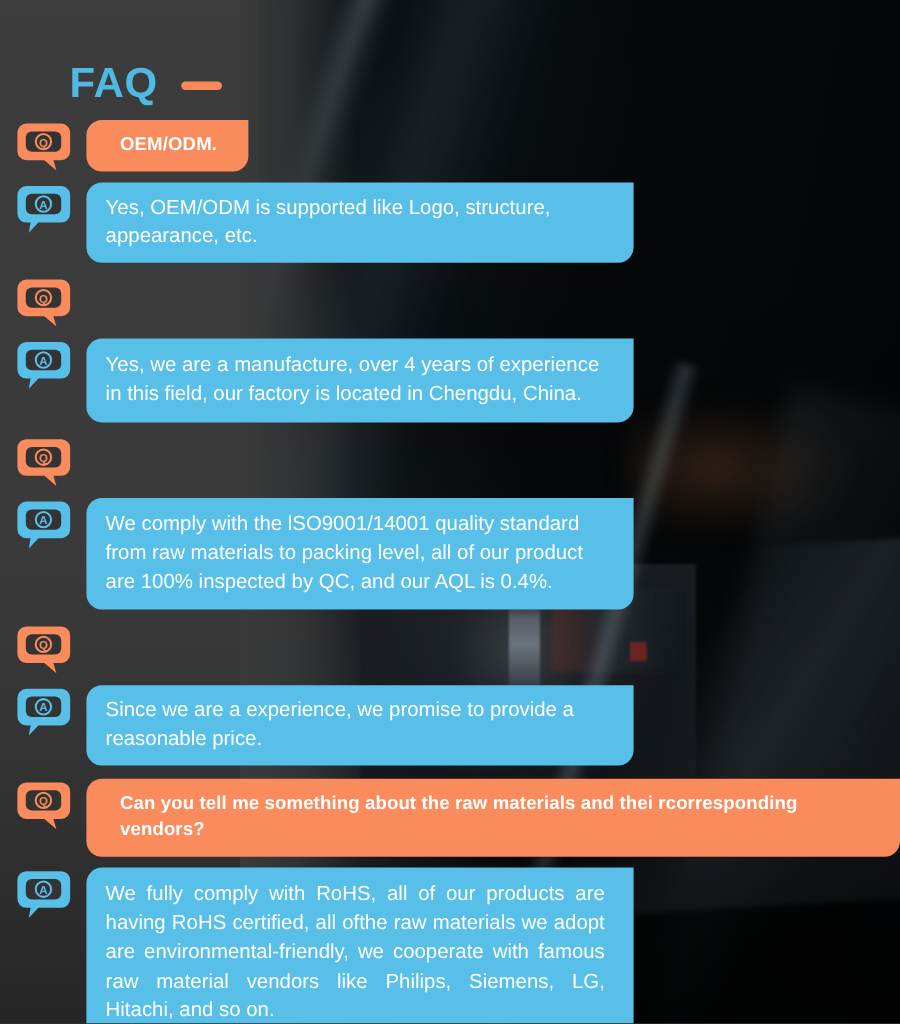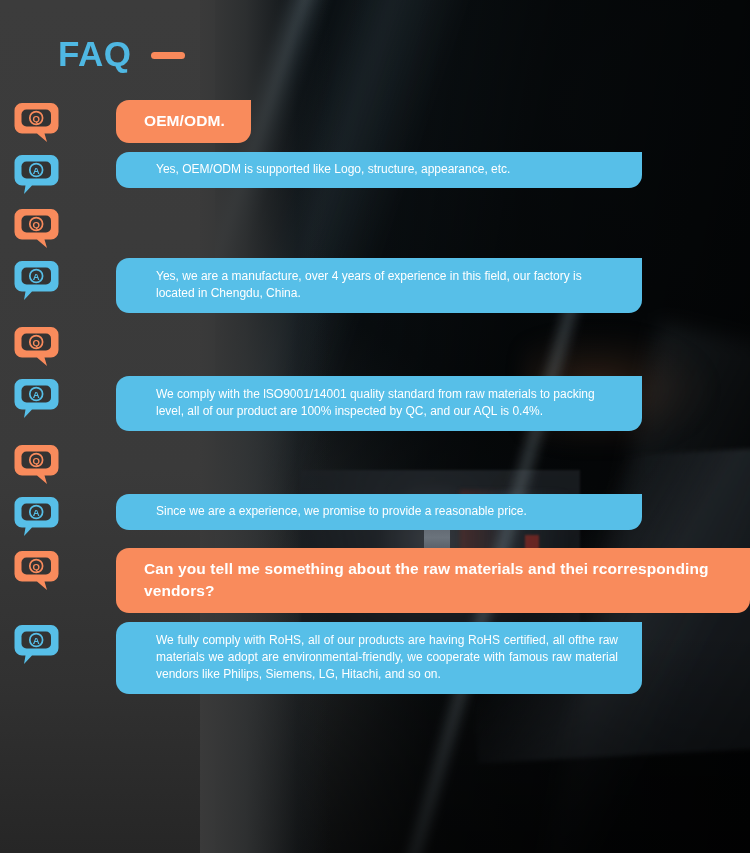--- a/index.html
+++ b/index.html
@@ -140,21 +140,21 @@
     position:absolute;
     left:200px; top:0; width:130px; height:853px;
     background:linear-gradient(90deg, #3a3a3a 0%, rgba(50,52,53,.85) 35%, rgba(25,30,34,.35) 75%, rgba(0,0,0,0) 100%);
   }
 
   
   .content { position:relative; z-index:5; }
 
   .faq-header {
     position:absolute;
-    left:58px; top:36px;
+    left:58px; top:52px;
     display:flex; align-items:center; gap:20px;
   }
   .faq-title {
     color:#4fb8e3;
     font-size:35px;
     font-weight:bold;
     letter-spacing:.5px;
     line-height:1;
   }
   .faq-dash {
@@ -183,35 +183,34 @@
   .bubble-icon { position:relative; width:45px; height:41px; }
   .bubble-icon svg { display:block; width:45px; height:41px; }
 
   
   .msg {
     position:relative;
     color:#fff;
     padding:9px 22px 10px 28px;
     border-radius:13px 0 13px 13px;
     line-height:1.42;
-    margin-left:44px;
   }
   .msg.q {
     background:#f98b5c;
     font-weight:bold;
     font-size:15.5px;
     display:inline-block;
     padding:10px 26px 11px 28px;
     letter-spacing:.1px;
   }
   .msg.a {
     background:#57bfe8;
-    font-size:12px;
-    width:526px;
-    padding:10px 24px 11px 40px;
+    font-size:17px;
+    width:456px;
+    padding:10px 24px 11px 16px;
   }
   .msg.a.justify { text-align:justify; }
   .msg.a.single { padding-top:9px; padding-bottom:10px; }
 
   .row-q { margin-bottom:9px; }
 </style>
 </head>
 <body>
 
 <div id="page">

